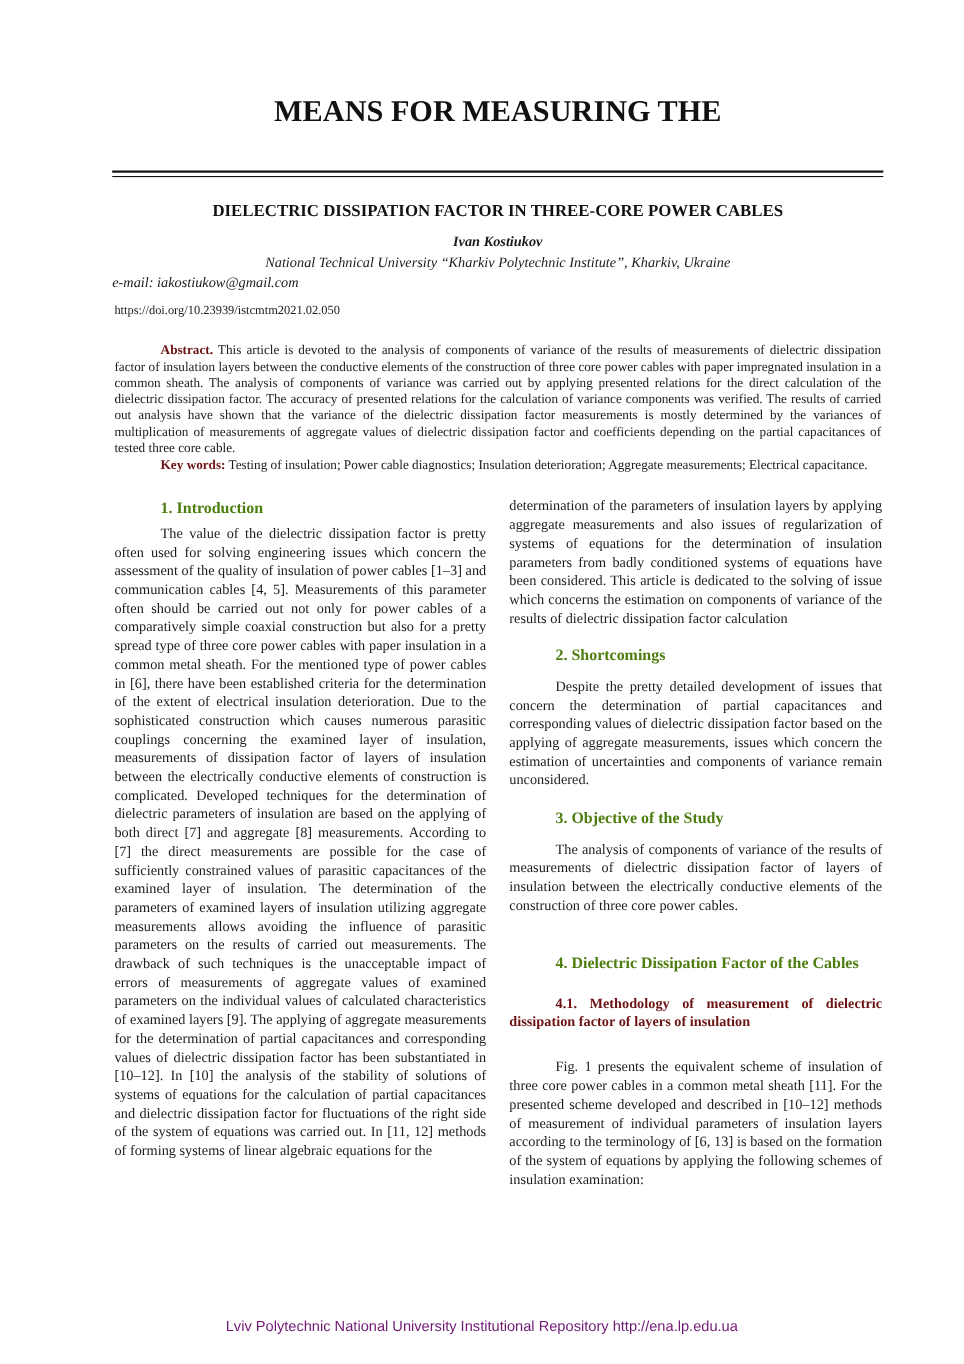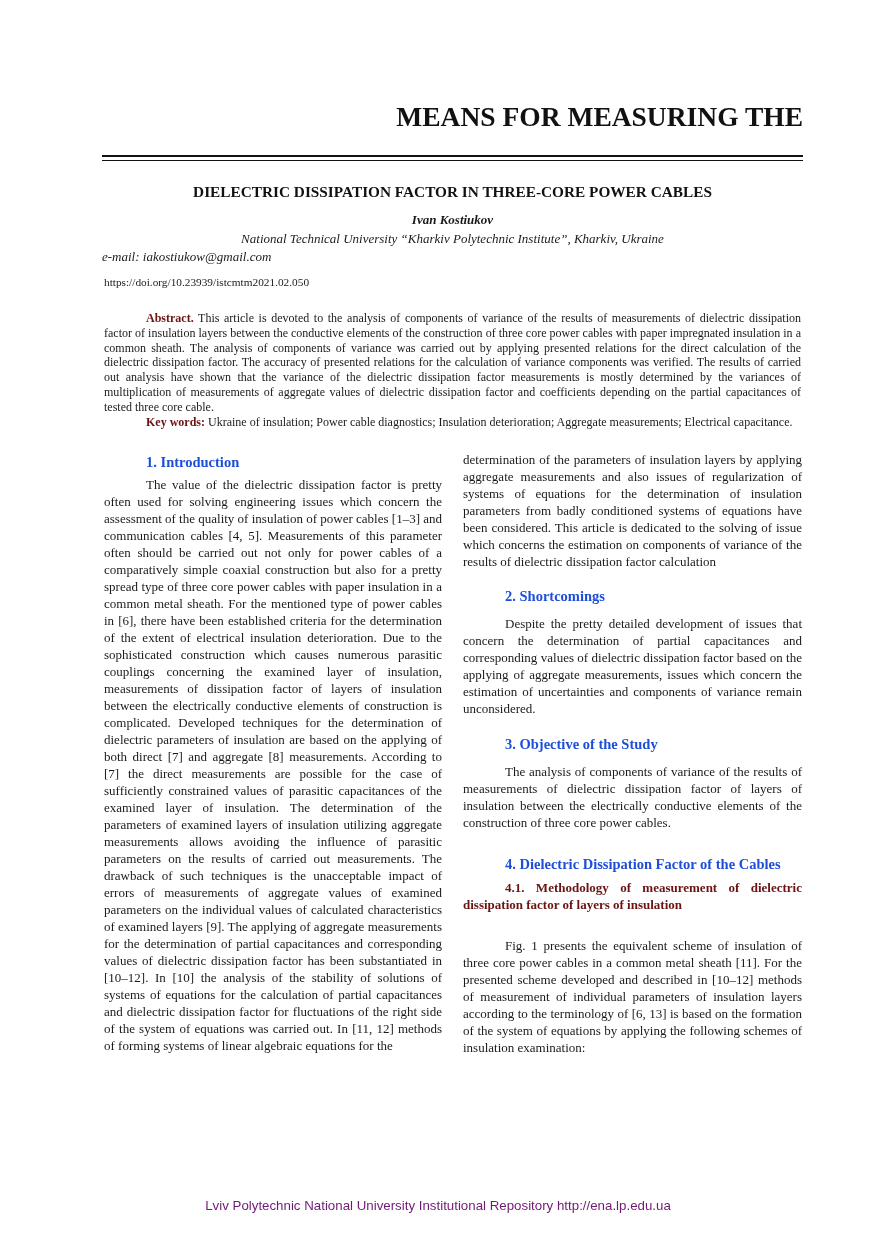--- a/index.html
+++ b/index.html
@@ -1,20 +1,20 @@
 <!DOCTYPE html>
 <html><head>
 <meta charset="utf-8">
 <style>
   html, body { margin:0; padding:0; background:#ffffff; }
   body { width:876px; height:1240px; position:relative; overflow:hidden;
          font-family:"Liberation Serif", "DejaVu Serif", serif; color:#1a1a1a; }
   .page { position:absolute; left:0; top:0; width:876px; height:1240px; }
 
-  .journal-header { position:absolute; left:102px; top:100px; width:701px; text-align:right;
+  .journal-header { position:absolute; left:102px; top:84px; width:701px; text-align:center;
     font-weight:bold; font-size:27.5px; line-height:34px; color:#111; letter-spacing:0px; }
   .rule-top { position:absolute; left:102px; top:155px; width:701px; height:2px; background:#111; }
   .rule-bot { position:absolute; left:102px; top:159.5px; width:701px; height:1.5px; background:#111; }
 
   .article-title { position:absolute; left:102px; top:183px; width:701px; text-align:center;
     font-weight:bold; font-size:15.3px; color:#111; }
   .author { position:absolute; left:102px; top:212px; width:701px; text-align:center;
     font-weight:bold; font-style:italic; font-size:13px; }
   .affil { position:absolute; left:102px; top:231px; width:701px; text-align:center;
     font-style:italic; font-size:13px; }
@@ -26,21 +26,21 @@
   .abstract { position:absolute; left:104px; top:311px; width:697px; font-size:12px;
     line-height:14.8px; text-align:justify; }
   .abstract p { margin:0; text-indent:42px; }
   .lbl { color:#6b1313; font-weight:bold; }
 
   .col { position:absolute; font-size:13px; line-height:17px; text-align:justify; }
   .col-left { left:104px; top:453px; width:338px; }
   .col-right { left:463px; top:451px; width:339px; }
   .col p { margin:0; text-indent:42px; hyphens:manual; }
   .col p.noindent { text-indent:0; }
-  .sec { color:#1d4ed8; font-weight:bold; font-size:14.5px; line-height:18px; margin:0; }
+  .sec { color:#4d7c0f; font-weight:bold; font-size:14.5px; line-height:18px; margin:0; }
   .sec.indent { text-indent:42px; }
   .subsec { color:#6b1313; font-weight:bold; font-size:13px; line-height:17px; margin:0; text-indent:42px; }
 
   .footer { position:absolute; left:0; top:1198px; width:876px; text-align:center;
     font-family:"Liberation Sans", "DejaVu Sans", sans-serif; font-size:13.3px; color:#701a75; }
 </style>
 </head>
 <body>
 
 <div class="page">
@@ -53,36 +53,36 @@
 
   <div class="article-title">DIELECTRIC DISSIPATION FACTOR IN THREE-CORE POWER CABLES</div>
   <div class="author">Ivan Kostiukov</div>
   <div class="affil">National Technical University “Kharkiv Polytechnic Institute”, Kharkiv, Ukraine</div>
   <div class="email">e-mail: iakostiukow@gmail.com</div>
 
   <div class="doi">https://doi.org/10.23939/istcmtm2021.02.050</div>
 
   <div class="abstract">
     <p><span class="lbl">Abstract.</span><span> This article is devoted to the analysis of components of variance of the results of measurements of dielectric dissipation factor of insulation layers between the conductive elements of the construction of three core power cables with paper impregnated insulation in a common sheath. The analysis of components of variance was carried out by applying presented relations for the direct calculation of the dielectric dissipation factor. The accuracy of presented relations for the calculation of variance components was verified. The results of carried out analysis have shown that the variance of the dielectric dissipation factor measurements is mostly determined by the variances of multiplication of measurements of aggregate values of dielectric dissipation factor and coefficients depending on the partial capacitances of tested three core cable.</span></p>
-    <p><span class="lbl">Key words:</span><span> Ukraine of insulation; Power cable diagnostics; Insulation deterioration; Aggregate measurements; Electrical capacitance.</span></p>
+    <p><span class="lbl">Key words:</span><span> Testing of insulation; Power cable diagnostics; Insulation deterioration; Aggregate measurements; Electrical capacitance.</span></p>
   </div>
 
   <div class="col col-left">
     <h2 class="sec indent">1. Introduction</h2>
     <p style="margin-top:5px">The value of the dielectric dissipation factor is pretty often used for solving engineering issues which concern the assessment of the quality of insulation of power cables [1–3] and communication cables [4, 5]. Measurements of this parameter often should be carried out not only for power cables of a comparatively simple coaxial construction but also for a pretty spread type of three core power cables with paper insulation in a common metal sheath.  For the mentioned type of power cables in [6], there have been established criteria for the determination of the extent of electrical insulation dete­rioration. Due to the sophisticated construction which causes numerous parasitic couplings concerning the exa­mined layer of insulation, measurements of dissipation factor of layers of insulation between the electrically conductive elements of construction is complicated. Developed techniques for the determination of dielectric parameters of insulation are based on the applying of both direct [7] and aggregate [8] measurements. Ac­cording to [7] the direct measurements are possible for the case of sufficiently constrained values of parasitic capacitances of the examined layer of insulation. The determination of the parameters of examined layers of insulation utilizing aggregate measurements allows avoiding the influence of parasitic parameters on the re­sults of carried out measurements. The drawback of such techniques is the unacceptable impact of errors of mea­surements of aggregate values of examined parameters on the individual values of calculated characteristics of examined layers [9]. The applying of aggregate measu­rements for the determination of partial capacitances and corresponding values of dielectric dissipation factor has been substantiated in [10–12]. In [10] the analysis of the stability of solutions of systems of equations for the calculation of partial capacitances and dielectric dissipation factor for fluctuations of the right side of the system of equations was carried out. In [11, 12] methods of forming systems of linear algebraic equations for the</p>
   </div>
 
   <div class="col col-right">
     <p class="noindent">determination of the parameters of insulation layers by applying aggregate measurements and also issues of regularization of systems of equations for the deter­mination of insulation parameters from badly conditioned systems of equations have been considered. This article is dedicated to the solving of issue which concerns the estimation on components of variance of the results of dielectric dissipation factor calculation</p>
 
     <h2 class="sec indent" style="margin-top:17px">2. Shortcomings</h2>
     <p style="margin-top:10px">Despite the pretty detailed development of issues that concern the determination of partial capacitances and corresponding values of dielectric dissipation factor based on the applying of aggregate measurements, issues which concern the estimation of uncertainties and com­ponents of variance remain unconsidered.</p>
 
     <h2 class="sec indent" style="margin-top:18px">3. Objective of the Study</h2>
     <p style="margin-top:10px">The analysis of components of variance of the results of measurements of dielectric dissipation factor of layers of insulation between the electrically conduc­tive elements of the construction of three core power cables.</p>
 
-    <h2 class="sec indent" style="margin-top:24px">4. Dielectric Dissipation Factor of the Cables</h2>
-    <h3 class="subsec" style="margin-top:6px">4.1. Methodology of measurement of dielectric dissipation factor of layers of insulation</h3>
+    <h2 class="sec indent" style="margin-top:36px">4. Dielectric Dissipation Factor of the Cables</h2>
+    <h3 class="subsec" style="margin-top:18px">4.1. Methodology of measurement of dielectric dissipation factor of layers of insulation</h3>
     <p style="margin-top:24px">Fig. 1 presents the equivalent scheme of insula­tion of three core power cables in a common metal sheath [11]. For the presented scheme developed and described in [10–12] methods of measurement of individual parameters of insulation layers according to the terminology of [6, 13] is based on the formation of the system of equations by applying the following schemes of insulation examination:</p>
   </div>
 
   <div class="footer">Lviv Polytechnic National University Institutional Repository http://ena.lp.edu.ua</div>
 </div>
 
 </body></html>

